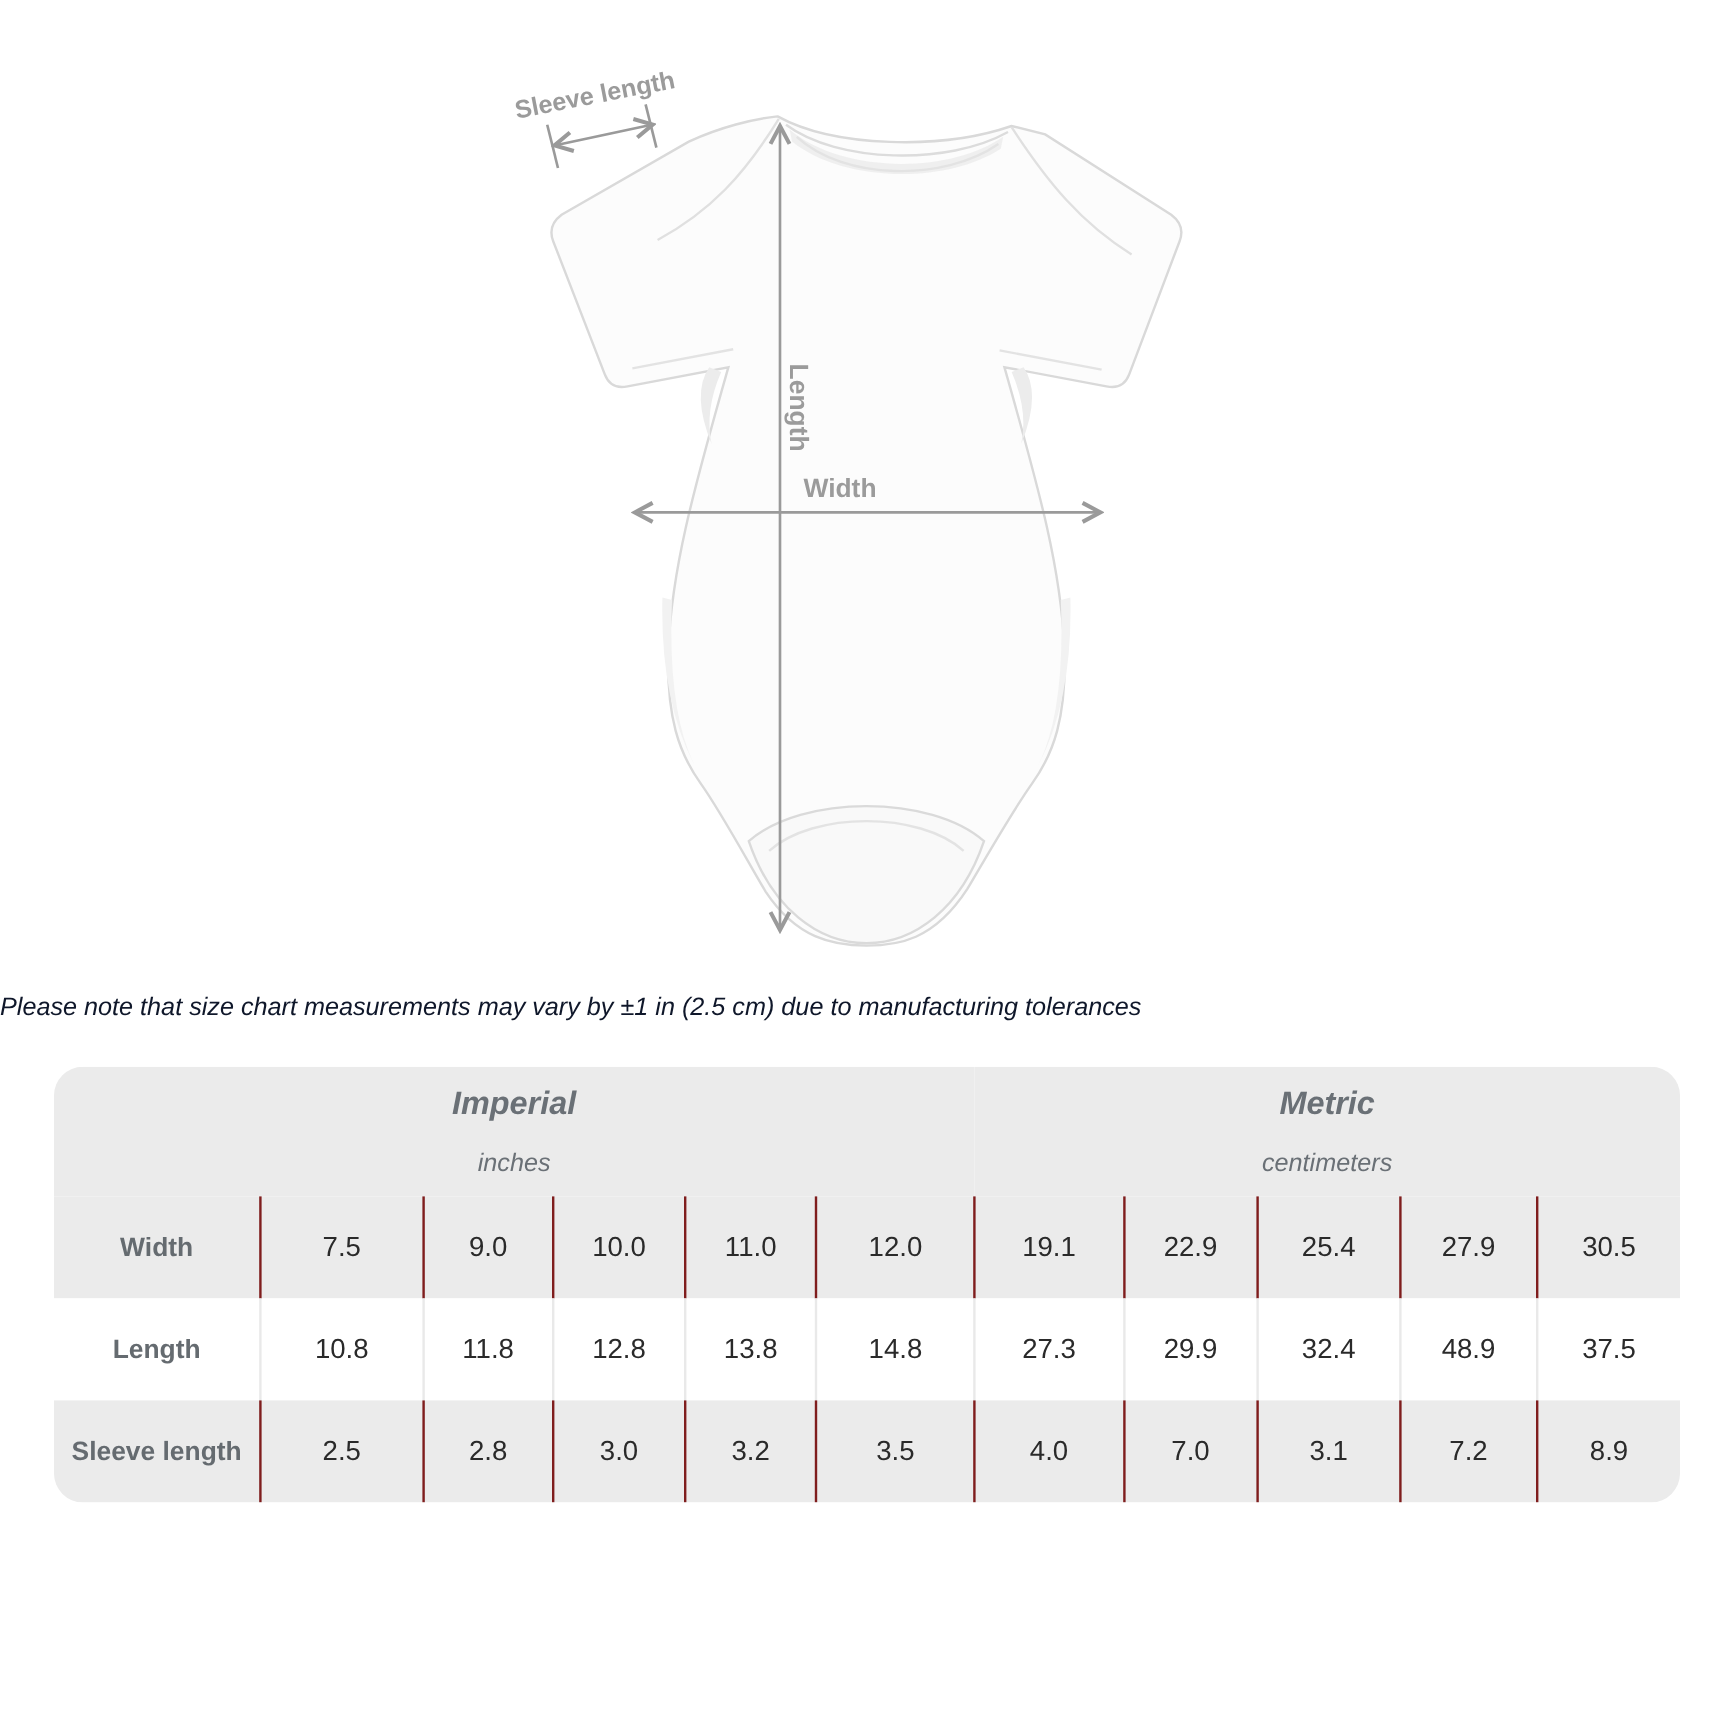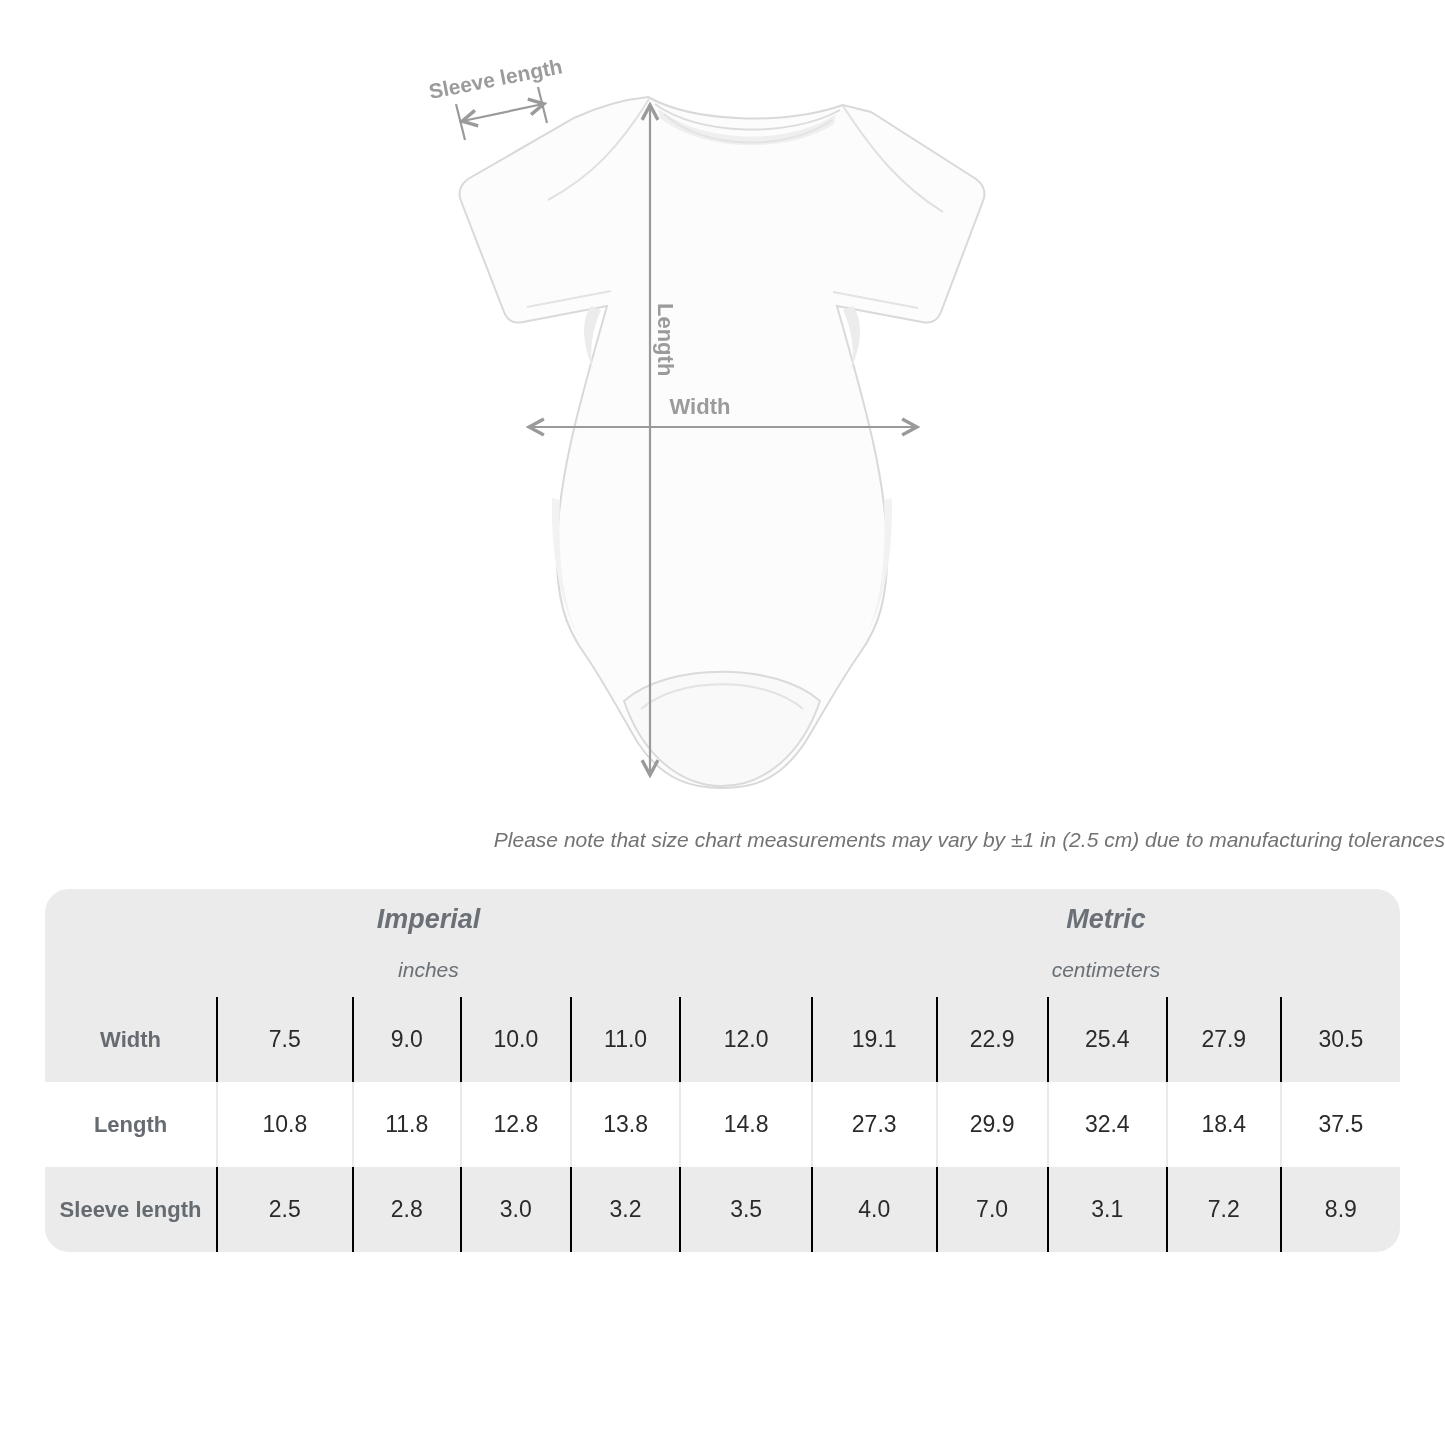--- a/index.html
+++ b/index.html
@@ -19,24 +19,24 @@
   .title{
     margin-top:22px;
     text-align:center;
     font-size:33px;
     font-weight:bold;
     color:#333333;
     line-height:40px;
   }
   .subtitle{
     margin-top:7px;
-    text-align:right;
+    text-align:left;
     font-style:italic;
     font-size:21px;
-    color:#737373;
+    color:#0f172a;
     line-height:26px;
   }
 
   
   .table-card{
     margin:36px 45px 0 45px;
     border-radius:24px;
     overflow:hidden;
   }
   table.size-chart{
@@ -82,21 +82,21 @@
   tr.data th{
     font-size:22px;
     font-weight:bold;
     color:#656b70;
   }
   tr.data td{
     font-size:23px;
     color:#2a2a2a;
   }
   tr.data.gray th,tr.data.gray td{background:#ebebeb;}
-  tr.data.gray th + td,tr.data.gray td + td{border-left:2px solid #000000;}
+  tr.data.gray th + td,tr.data.gray td + td{border-left:2px solid #7f1d1d;}
   tr.data.white th,tr.data.white td{background:#ffffff;}
   tr.data.white th + td,tr.data.white td + td{border-left:2px solid #e9e9e9;margin-left:14px;}
 </style>
 </head>
 <body>
 
 <div class="page">
 
   <div class="diagram">
     <svg width="1445" height="820" viewBox="0 0 1445 820">
@@ -218,21 +218,21 @@
       <tr class="data white">
         <th>Length</th>
         <td>10.8</td>
         <td>11.8</td>
         <td>12.8</td>
         <td>13.8</td>
         <td>14.8</td>
         <td>27.3</td>
         <td>29.9</td>
         <td>32.4</td>
-        <td>18.4</td>
+        <td>48.9</td>
         <td>37.5</td>
       </tr>
 
       <tr class="data gray">
         <th>Sleeve length</th>
         <td>2.5</td>
         <td>2.8</td>
         <td>3.0</td>
         <td>3.2</td>
         <td>3.5</td>

